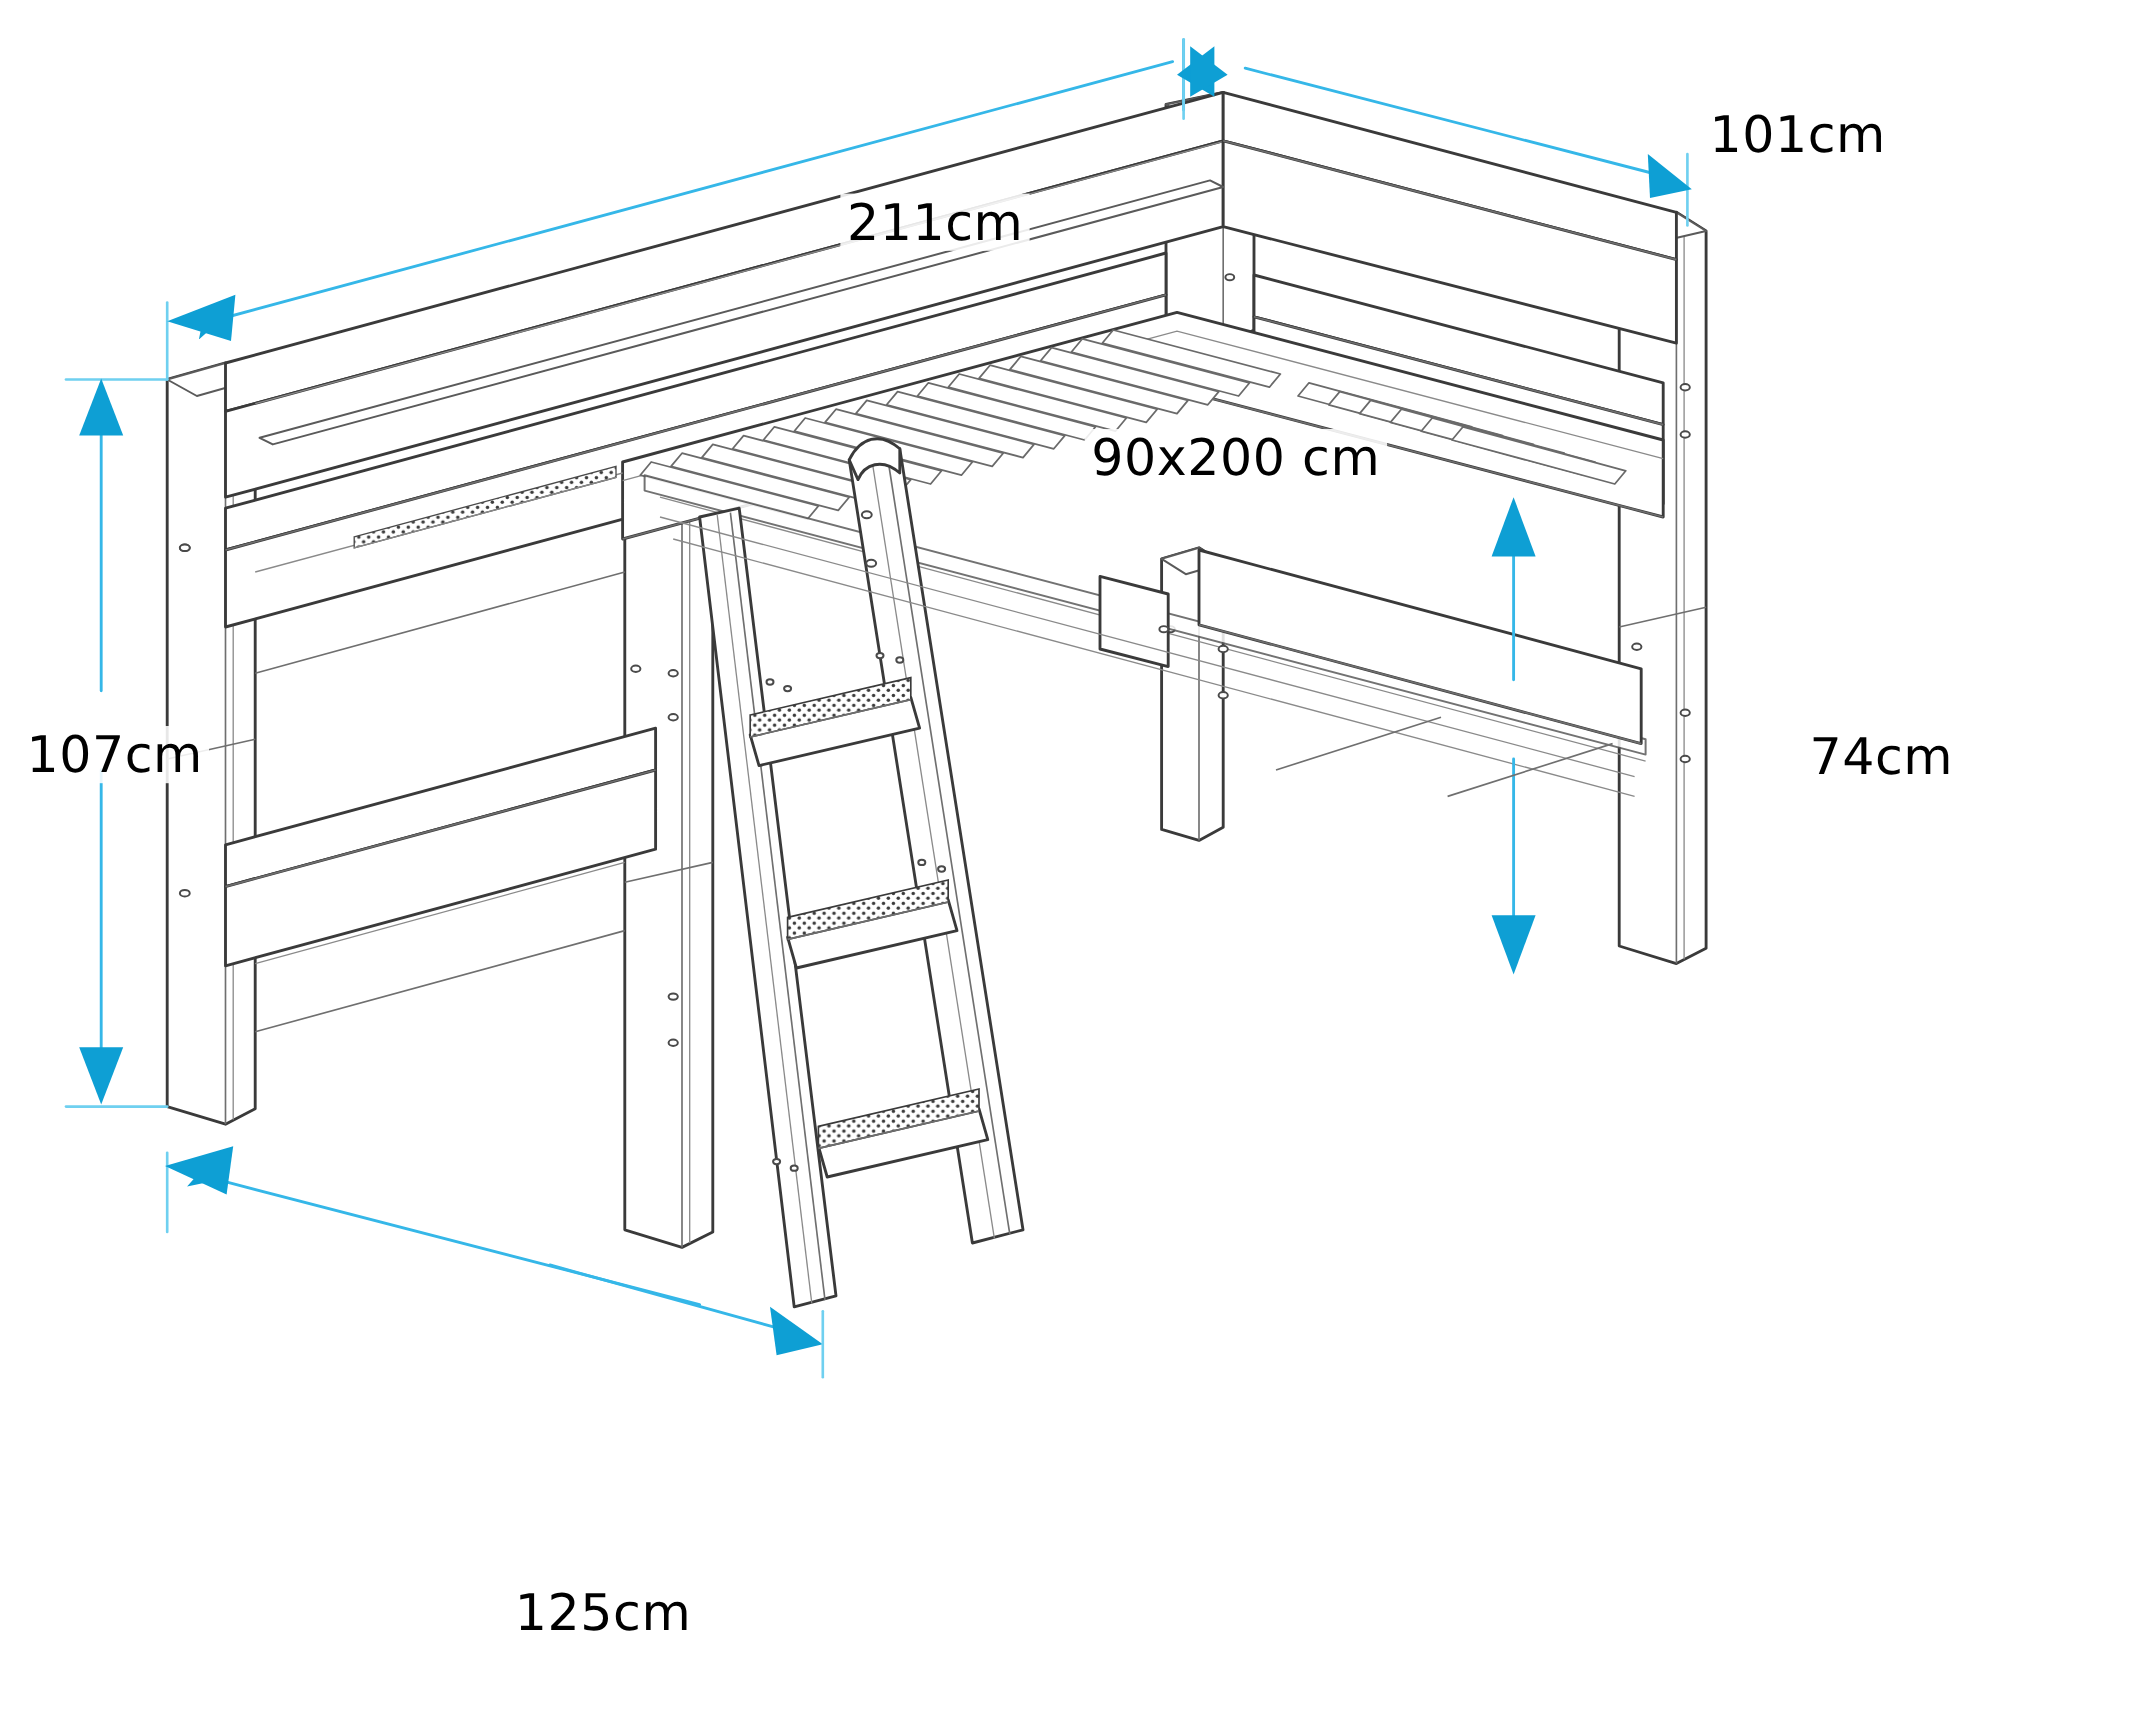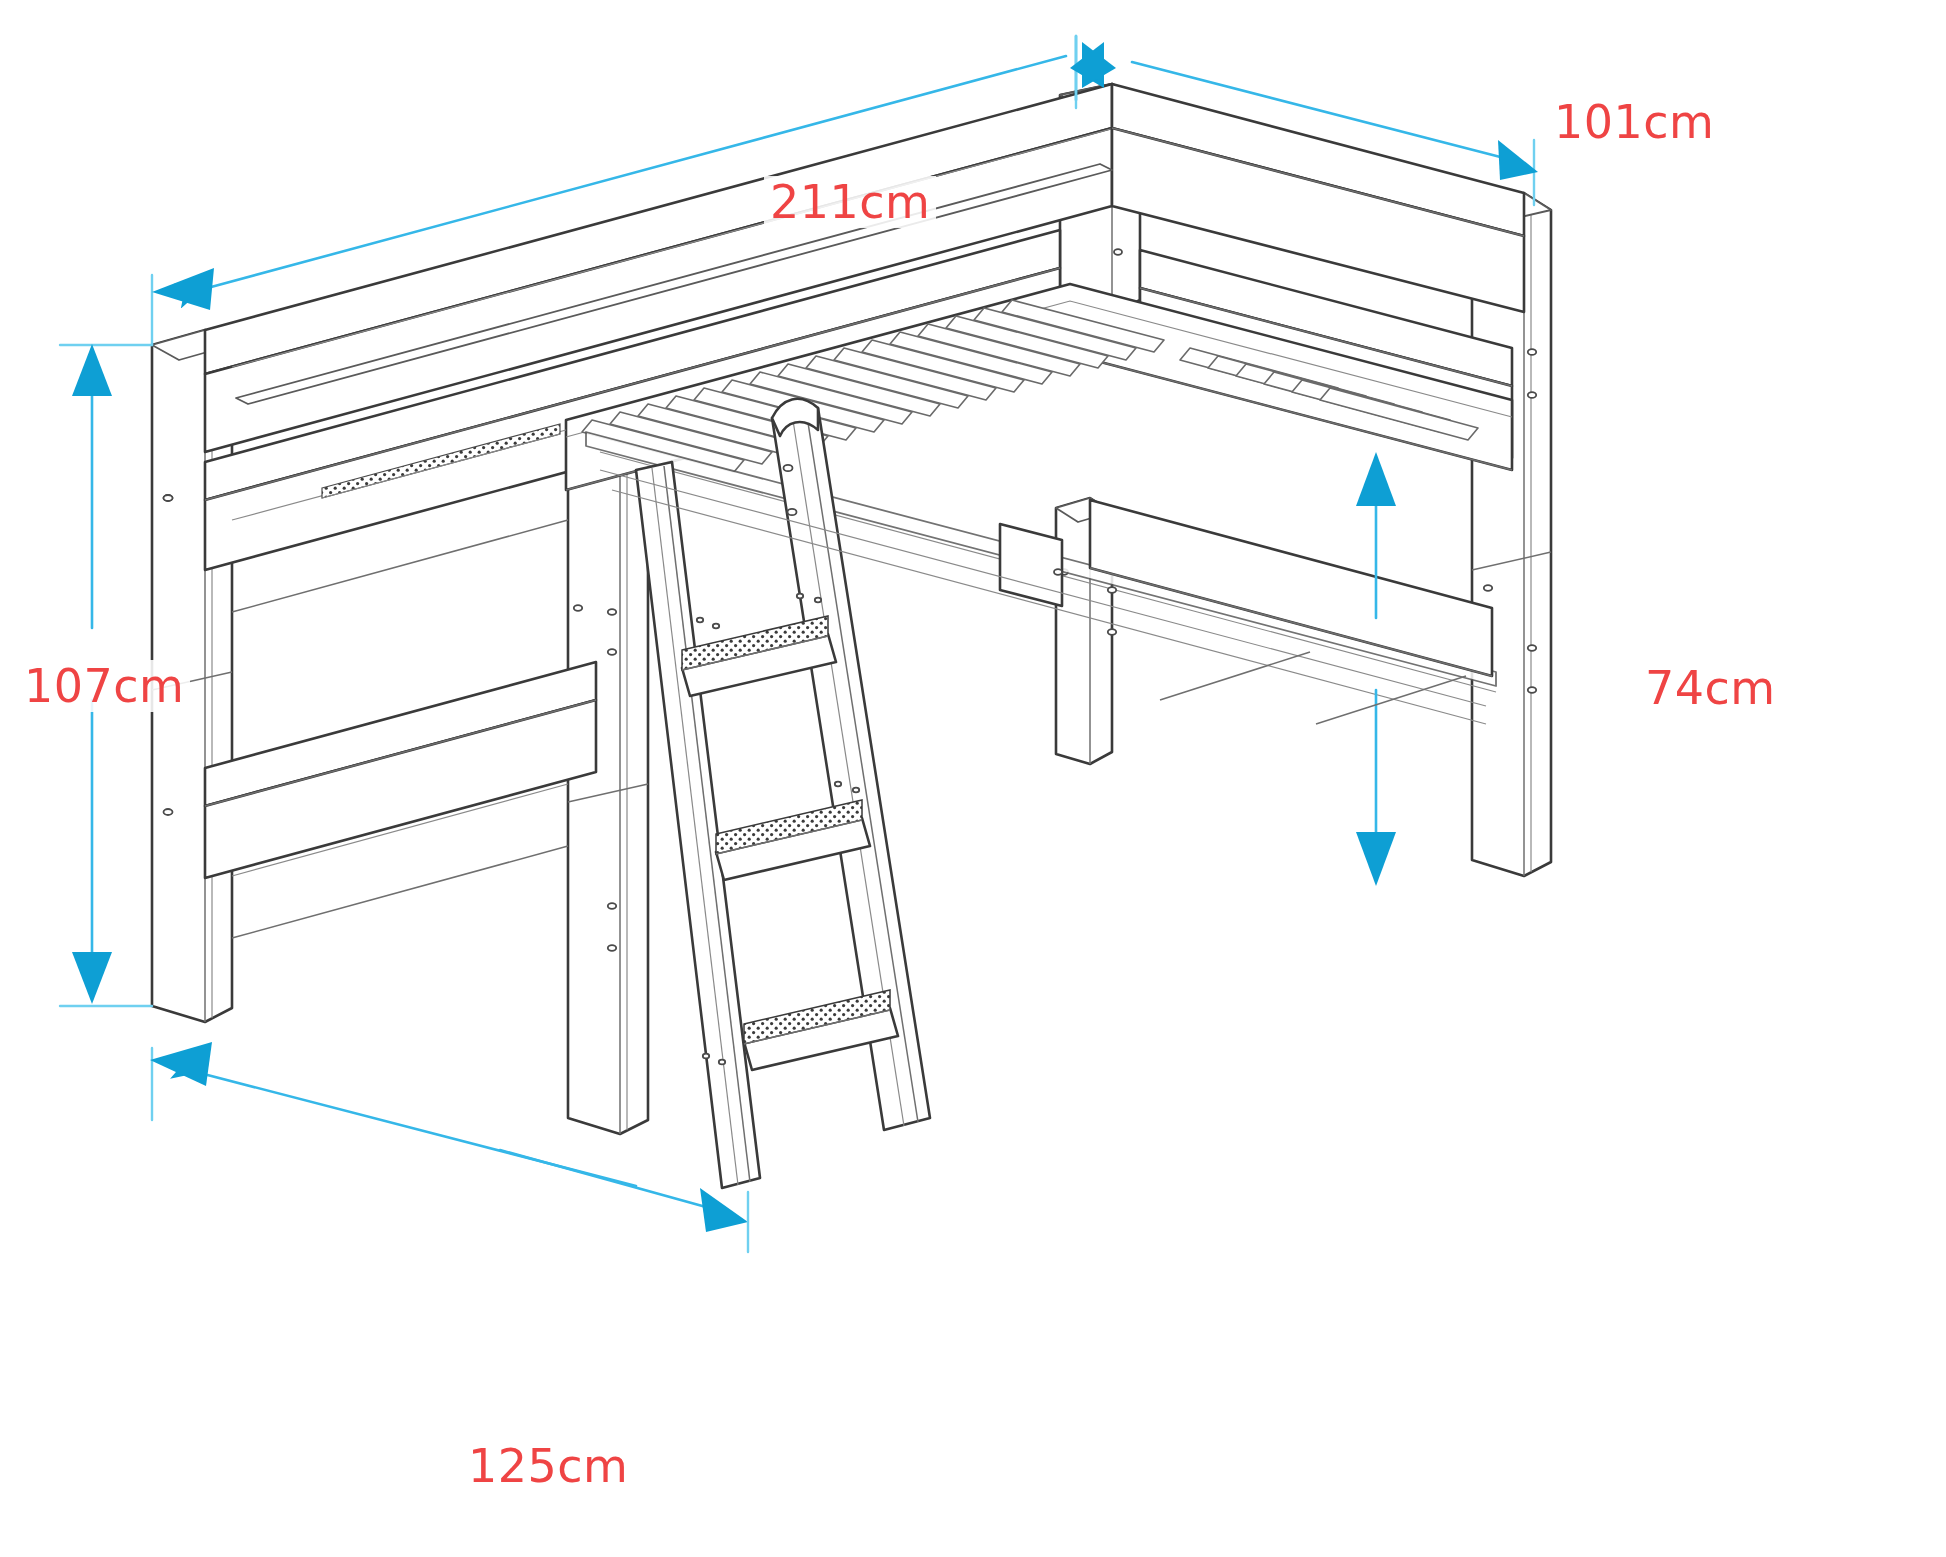--- a/index.html
+++ b/index.html
@@ -8,21 +8,21 @@
   svg#drawing{position:absolute;left:0;top:0;width:1946px;height:1557px;}
   .wood{fill:#ffffff;stroke:#3a3a3a;stroke-width:2.6;stroke-linejoin:round;stroke-linecap:round;}
   .wood-thin{fill:#ffffff;stroke:#5a5a5a;stroke-width:1.8;stroke-linejoin:round;stroke-linecap:round;}
   .slat{fill:#ffffff;stroke:#6a6a6a;stroke-width:1.6;stroke-linejoin:round;}
   .edge{fill:none;stroke:#6f6f6f;stroke-width:1.5;}
   .edge-fine{fill:none;stroke:#8a8a8a;stroke-width:1.2;}
   .hole{fill:#ffffff;stroke:#4a4a4a;stroke-width:1.8;}
   .dimline{fill:none;stroke:#35b7e8;stroke-width:2.6;stroke-linecap:round;}
   .extline{fill:none;stroke:#6fd0f0;stroke-width:2.4;stroke-linecap:round;}
   .arrowfill{fill:#0e9fd4;}
-  .dimtext{position:absolute;color:#ef4444;font-family:"DejaVu Sans","Liberation Sans",sans-serif;
+  .dimtext{position:absolute;color:#000000;font-family:"DejaVu Sans","Liberation Sans",sans-serif;
            font-size:46px;font-weight:400;letter-spacing:0.5px;white-space:nowrap;
            background:rgba(255,255,255,0.88);padding:2px 6px;line-height:1.05;}
 </style>
 </head>
 <body>
 
 <div id="stage">
 
   <svg id="drawing" viewBox="0 0 1946 1557">
 
@@ -281,20 +281,21 @@
     </g>
 
     <path class="dimline" d="M742,140 L1064,62" opacity="0"></path>
 
   </svg>
 
   <div class="dimtext" style="left:764px; top:176px;">211cm</div>
 
   <div class="dimtext" style="left:1548px; top:96px;">101cm</div>
 
+  <div class="dimtext" style="left:986px; top:390px;">90x200 cm</div>
 
   <div class="dimtext" style="left:18px; top:620px;margin-top:40px;">107cm</div>
 
   <div class="dimtext" style="left:1639px; top:622px;margin-top:40px;">74cm</div>
 
   <div class="dimtext" style="left:462px; top:1440px;">125cm</div>
 
 </div>
 
 </body></html>

